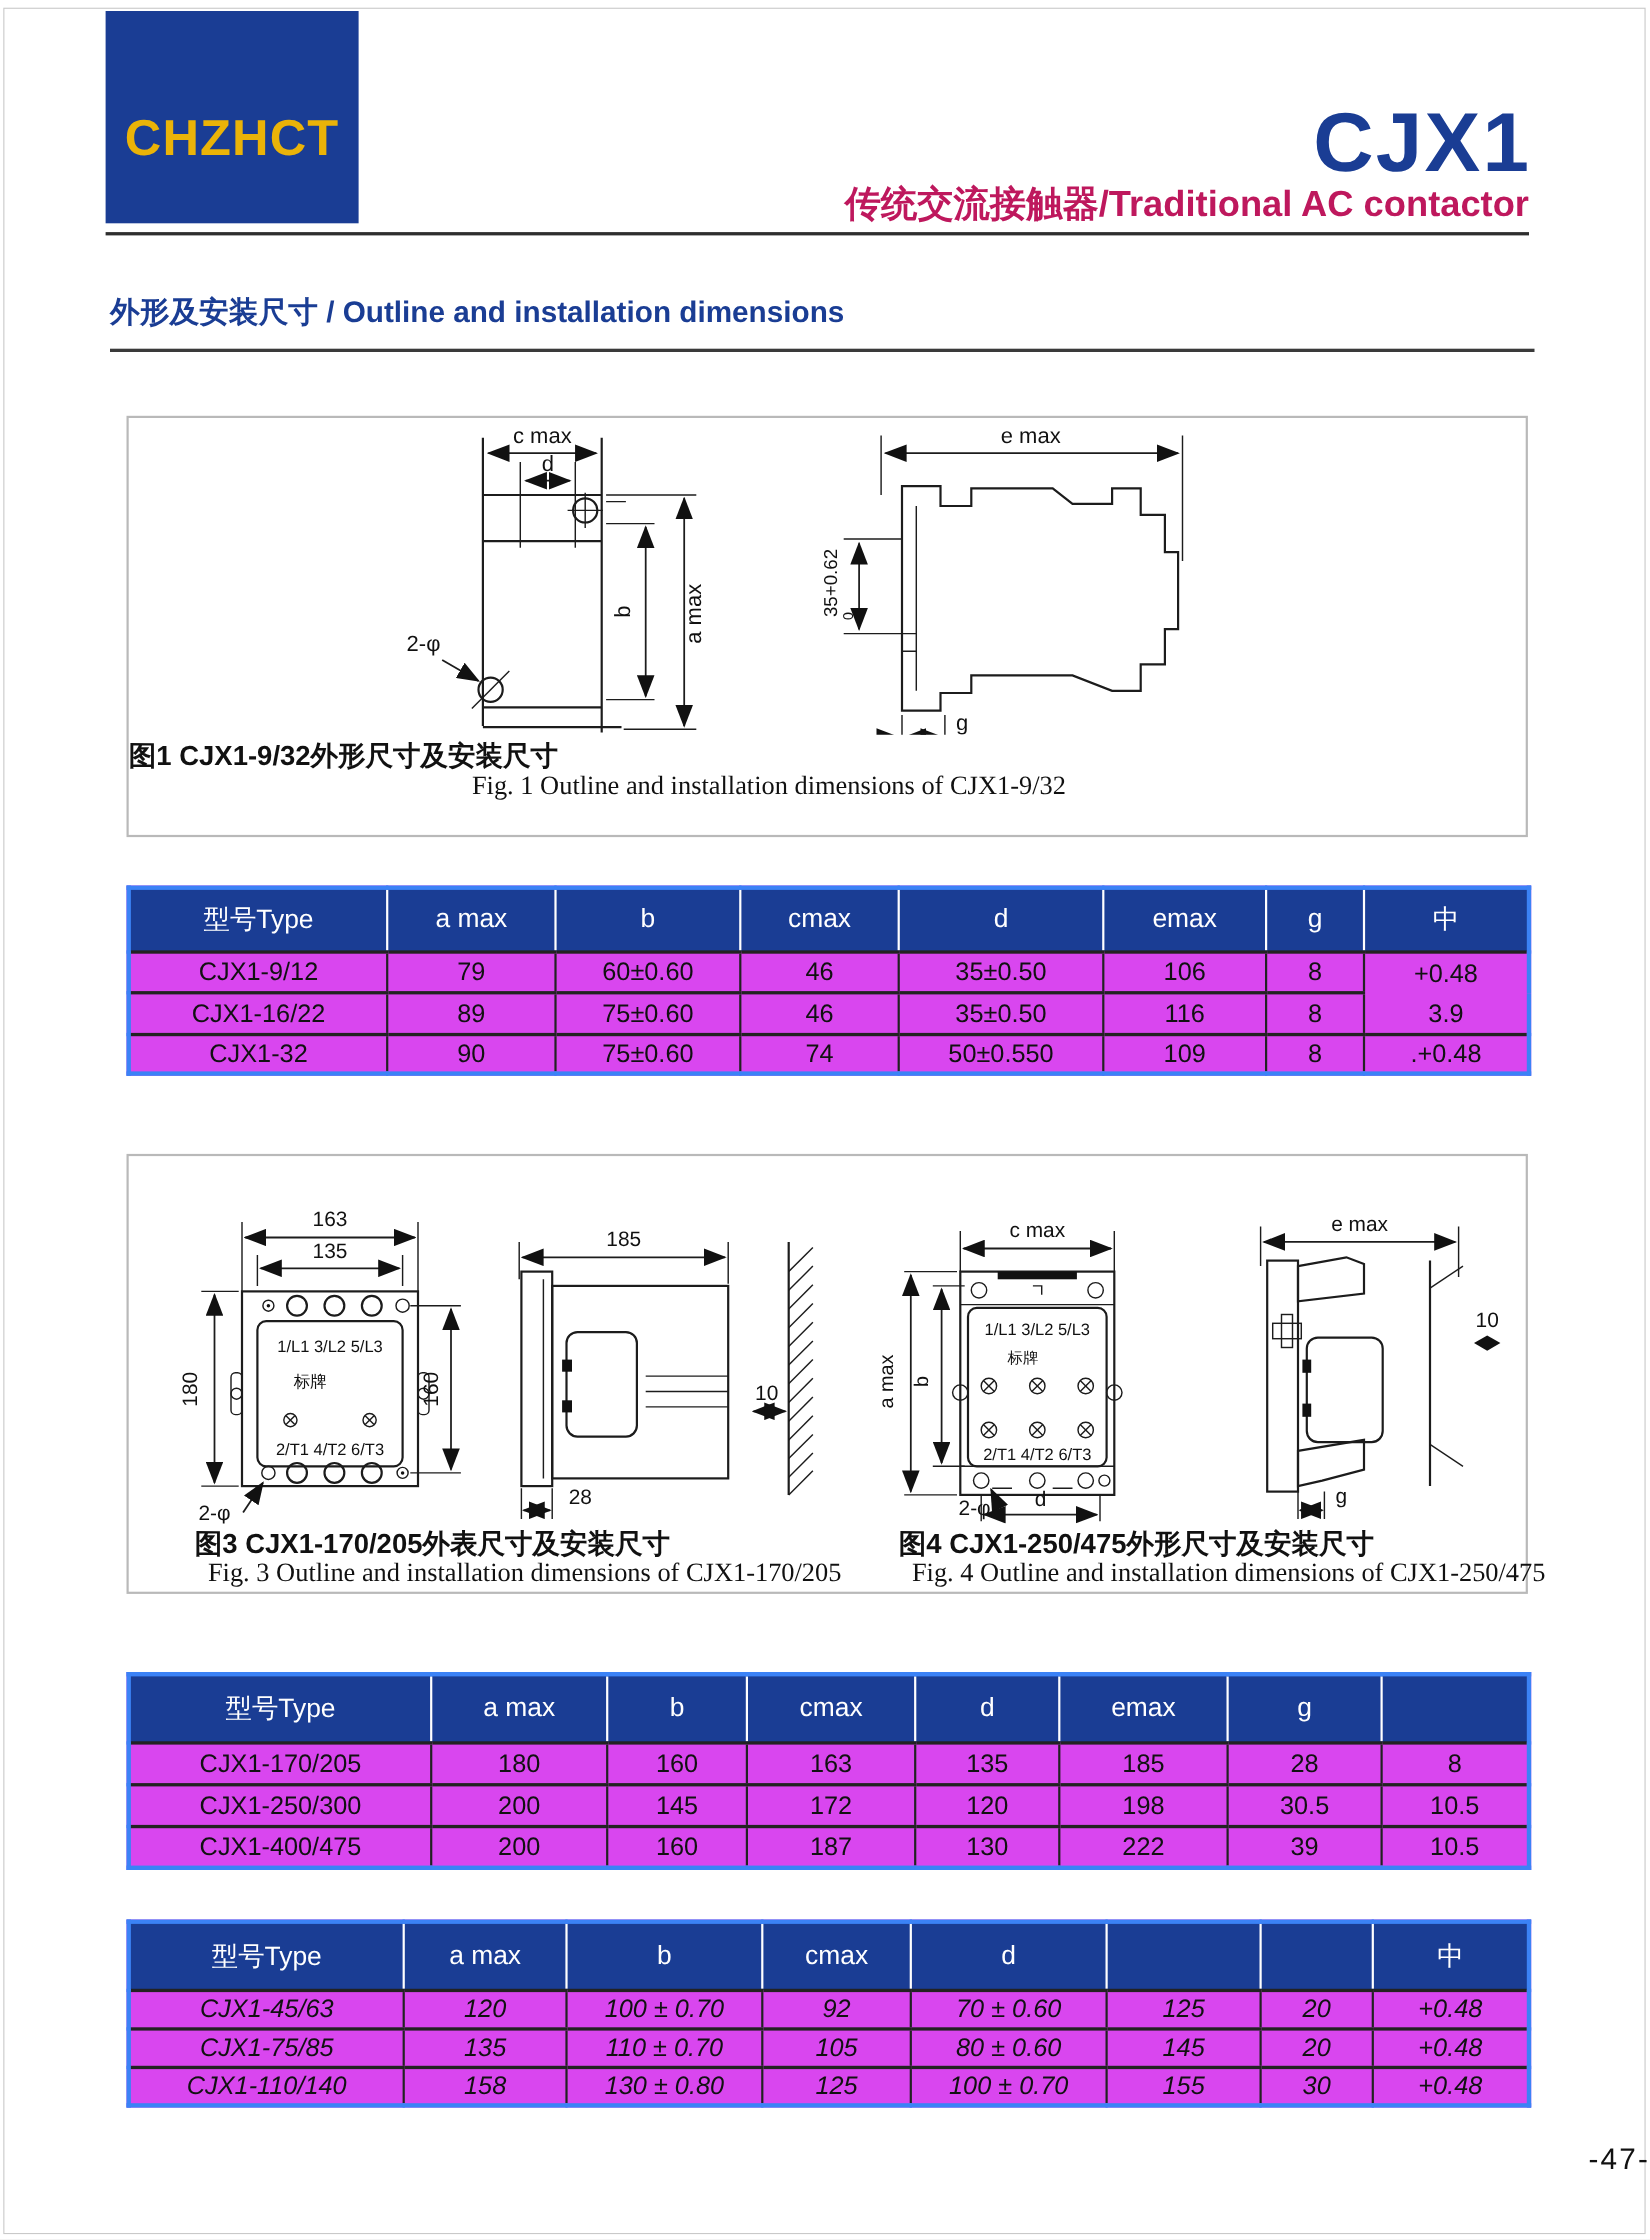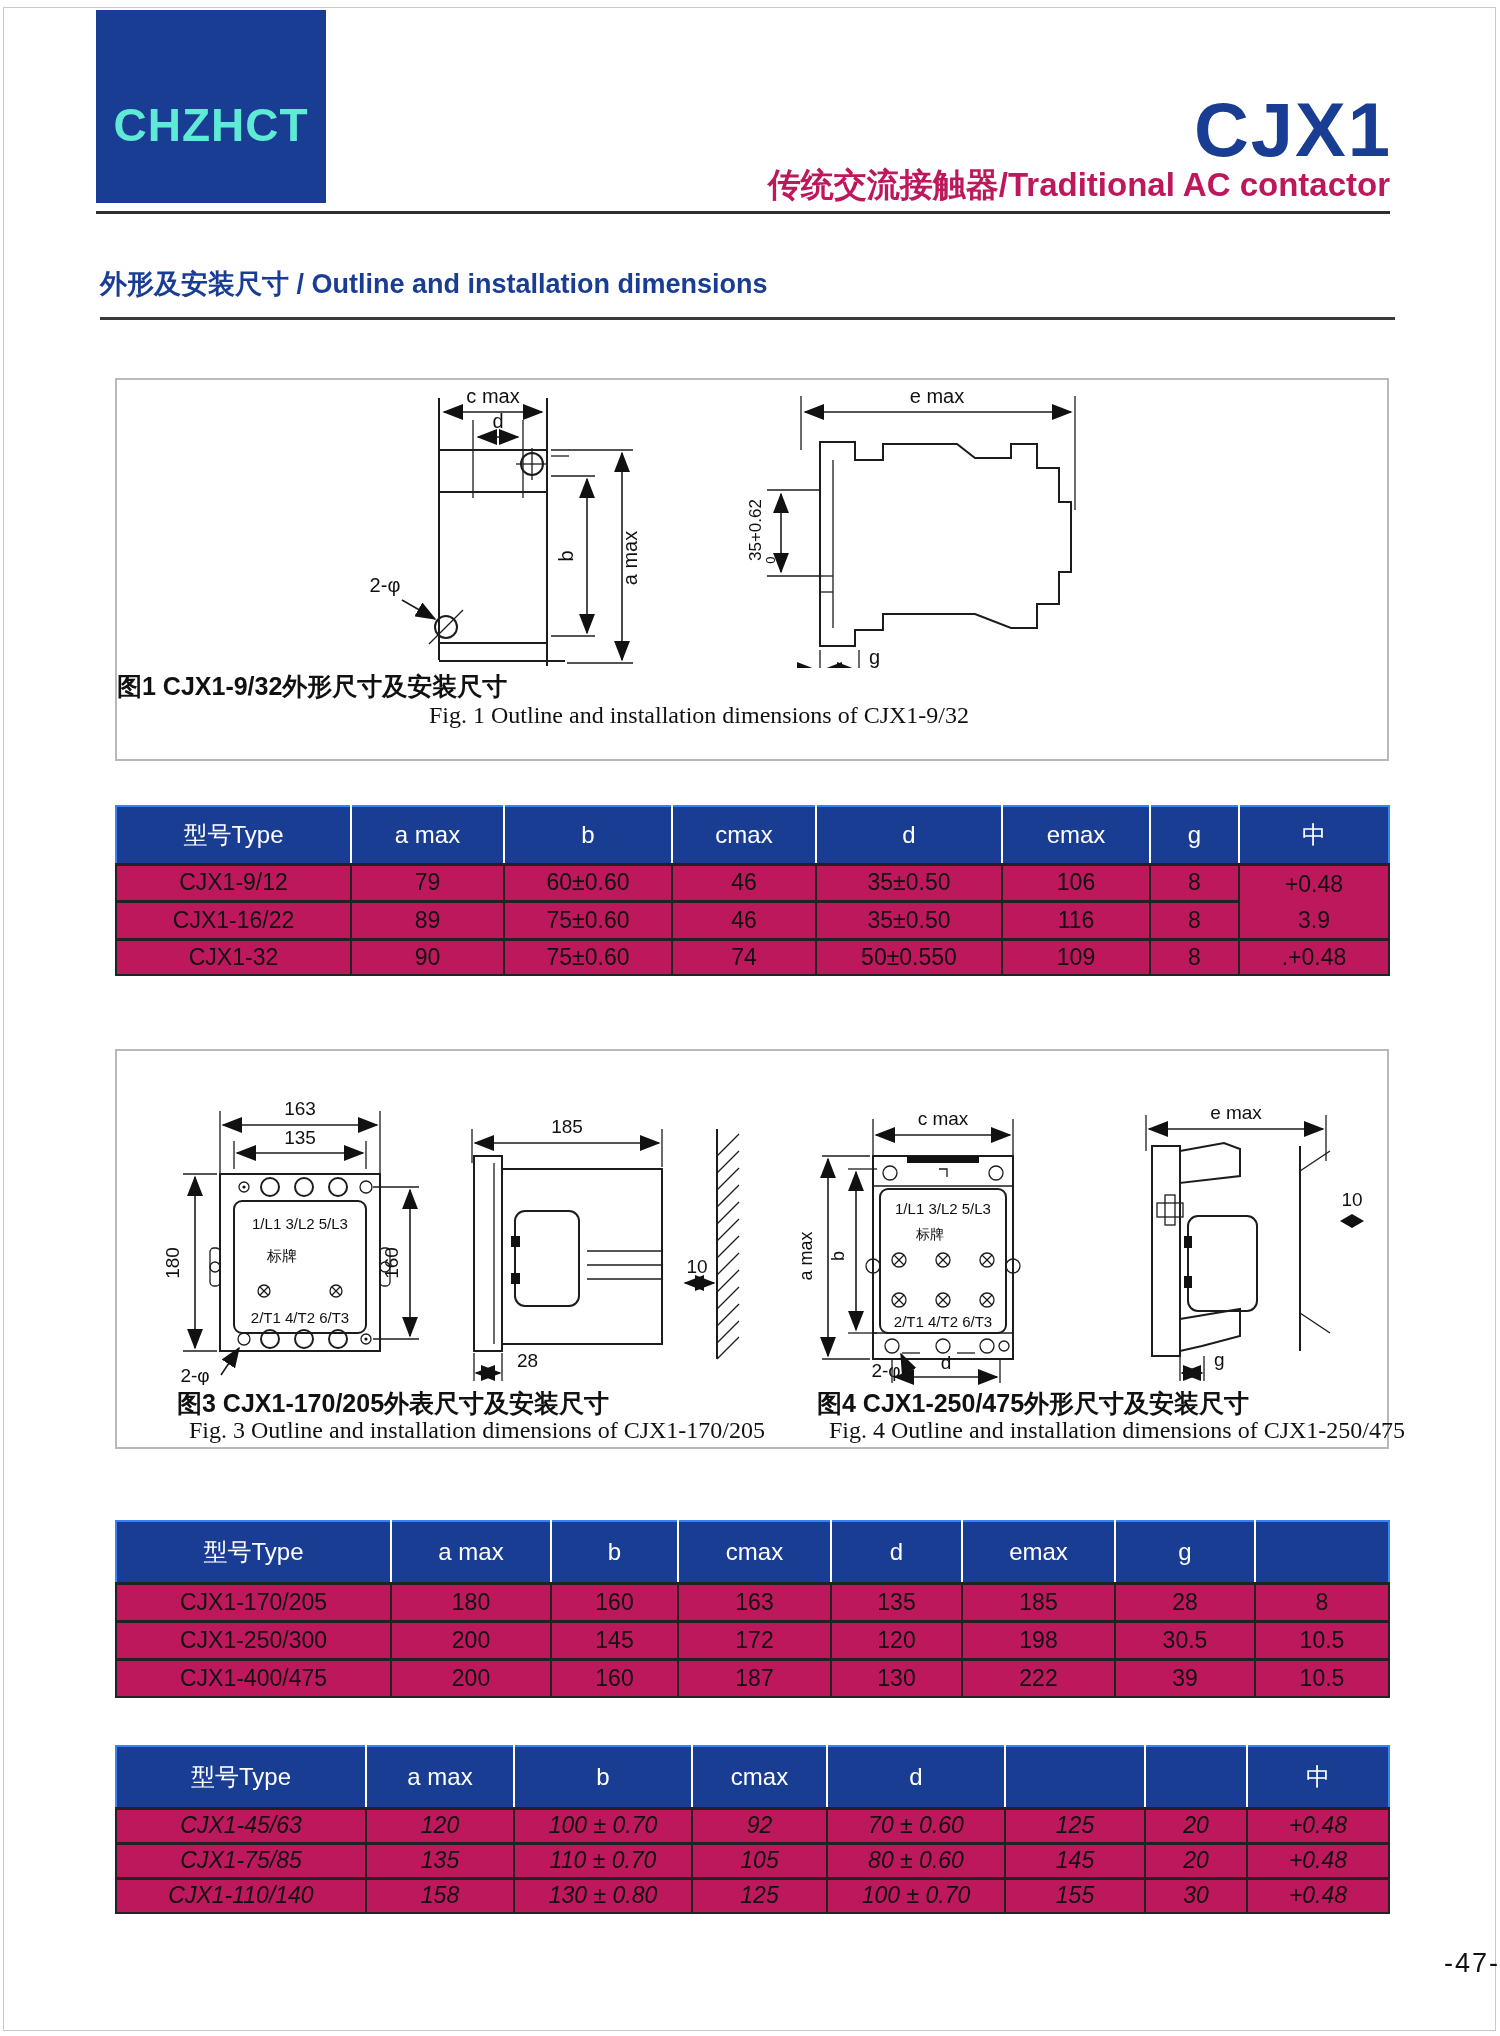--- a/index.html
+++ b/index.html
@@ -3,21 +3,21 @@
 <meta charset="utf-8">
 <style>
   html,body{margin:0;padding:0;background:#e8e8e8;}
   .page{position:relative;width:1500px;height:2036px;background:#ffffff;
         font-family:"Liberation Sans",sans-serif;color:#111;overflow:hidden;margin:0 auto;}
   .page-frame{position:absolute;left:3px;top:7px;width:1491px;height:2022px;
         border:1px solid #c9c9c9;pointer-events:none;}
   
   .logo{position:absolute;left:96px;top:10px;width:230px;height:193px;background:#1a3d94;}
   .logo span{position:absolute;left:0;right:0;top:88px;text-align:center;
-        color:#5eead4;font-weight:bold;font-size:46px;letter-spacing:1px;}
+        color:#eab308;font-weight:bold;font-size:46px;letter-spacing:1px;}
   .product-code{position:absolute;right:108px;top:92px;font-size:76px;line-height:1;
         font-weight:bold;color:#1a3d94;letter-spacing:2px;}
   .subtitle{position:absolute;right:110px;top:163px;font-size:33px;font-weight:700;color:#be185d;}
   .header-rule{position:absolute;left:96px;top:211px;width:1294px;height:3px;background:#2e2e2e;}
   
   .section-title{position:absolute;left:100px;top:266px;font-size:27px;font-weight:bold;color:#1a3d94;}
   .section-rule{position:absolute;left:100px;top:317px;width:1295px;height:3px;background:#3a3a3a;}
   
   .figure-box{position:absolute;left:115px;width:1270px;border:2px solid #b9b9b9;background:#fff;}
   .fig1{top:378px;height:379px;}
@@ -25,21 +25,21 @@
   .caption-zh{position:absolute;font-size:25px;font-weight:bold;color:#111;}
   .caption-en{position:absolute;text-align:center;font-size:24px;color:#111;
         font-family:"Liberation Serif",serif;}
   svg text{font-family:"Liberation Sans",sans-serif;fill:#111;}
   svg .ln{stroke:#1c1c1c;stroke-width:2;fill:none;}
   svg .thin{stroke:#1c1c1c;stroke-width:1.3;fill:none;}
   svg .dim{stroke:#1c1c1c;stroke-width:1.6;fill:none;}
   svg .fillb{fill:#111;stroke:none;}
   
   .dim-table{position:absolute;left:115px;width:1273px;border-collapse:collapse;
-        table-layout:fixed;border:2px solid #3b82f6;background:#be185d;}
+        table-layout:fixed;border:4px solid #3b82f6;background:#d946ef;}
   .dim-table th{background:#1a3d94;color:#fff;font-size:24px;font-weight:400;
         text-align:center;vertical-align:middle;border-left:2px solid #fff;padding:0;}
   .dim-table th:first-child{border-left:none;}
   .dim-table thead tr{border-bottom:3px solid #111;}
   .dim-table td{font-size:23px;color:#111;text-align:center;vertical-align:middle;
         border:2px solid #222;border-top-width:3px;padding:0;}
   .t1{top:805px;} .t1 thead tr{height:58px;} .t1 tbody tr{height:36px;}
   .t2{top:1520px;} .t2 thead tr{height:62px;} .t2 tbody tr{height:38px;}
   .t3{top:1745px;} .t3 thead tr{height:62px;} .t3 tbody tr{height:35px;font-style:italic;}
   .phi-line{height:36px;line-height:36px;}

